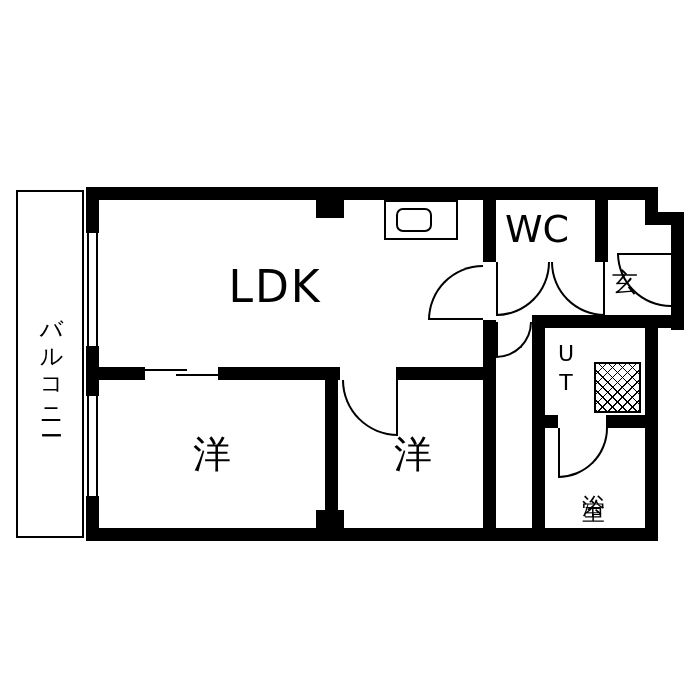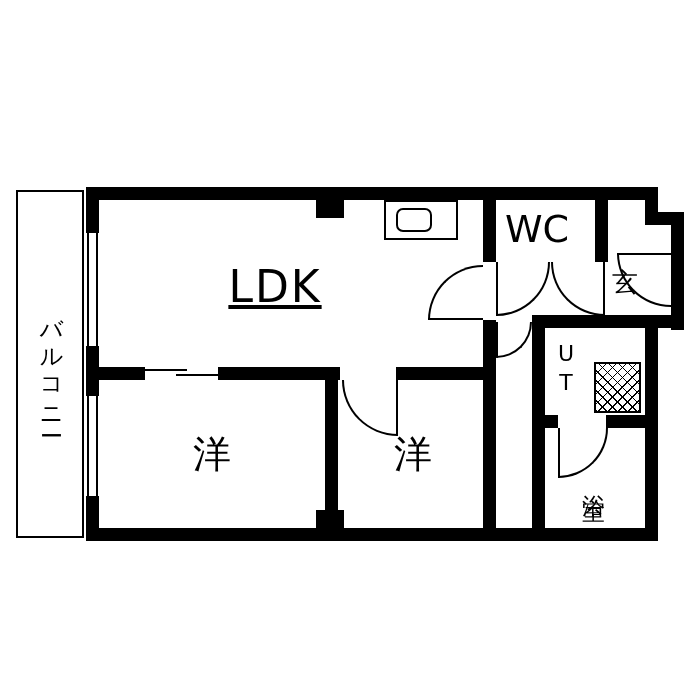--- a/index.html
+++ b/index.html
@@ -73,21 +73,21 @@
   <div class="hatch" style="left:594px;top:362px;width:47px;height:51px;"></div>
 
   <div class="arc arc-tl leaf-b" style="left:428px;top:265px;width:55px;height:55px;"></div>
   <div class="arc arc-br leaf-l" style="left:496px;top:262px;width:54px;height:54px;"></div>
   <div class="arc arc-bl leaf-r" style="left:551px;top:262px;width:54px;height:54px;"></div>
   <div class="arc arc-bl leaf-t" style="left:617px;top:253px;width:54px;height:54px;"></div>
   <div class="arc arc-br leaf-l" style="left:496px;top:322px;width:36px;height:36px;"></div>
   <div class="arc arc-br leaf-l" style="left:558px;top:428px;width:50px;height:50px;"></div>
   <div class="arc arc-bl leaf-r" style="left:342px;top:380px;width:56px;height:56px;"></div>
 
-  <div class="lbl" style="left:195px;top:252px;width:160px;height:70px;font-size:44px;letter-spacing:2px;text-decoration:underline;">LDK</div>
+  <div class="lbl" style="left:195px;top:252px;width:160px;height:70px;font-size:44px;letter-spacing:2px;">LDK</div>
   <div class="lbl" style="left:492px;top:205px;width:90px;height:50px;font-size:38px;">WC</div>
   <div class="lbl" style="left:600px;top:258px;width:50px;height:50px;font-size:26px;">玄</div>
   <div class="lbl v" style="left:548px;top:330px;width:36px;height:80px;font-size:22px;">UT</div>
   <div class="lbl v" style="left:576px;top:438px;width:36px;height:84px;font-size:23px;">浴室</div>
   <div class="lbl" style="left:167px;top:420px;width:90px;height:70px;font-size:38px;">洋</div>
   <div class="lbl" style="left:368px;top:420px;width:90px;height:70px;font-size:38px;">洋</div>
 
 </div>
 
 </body></html>

